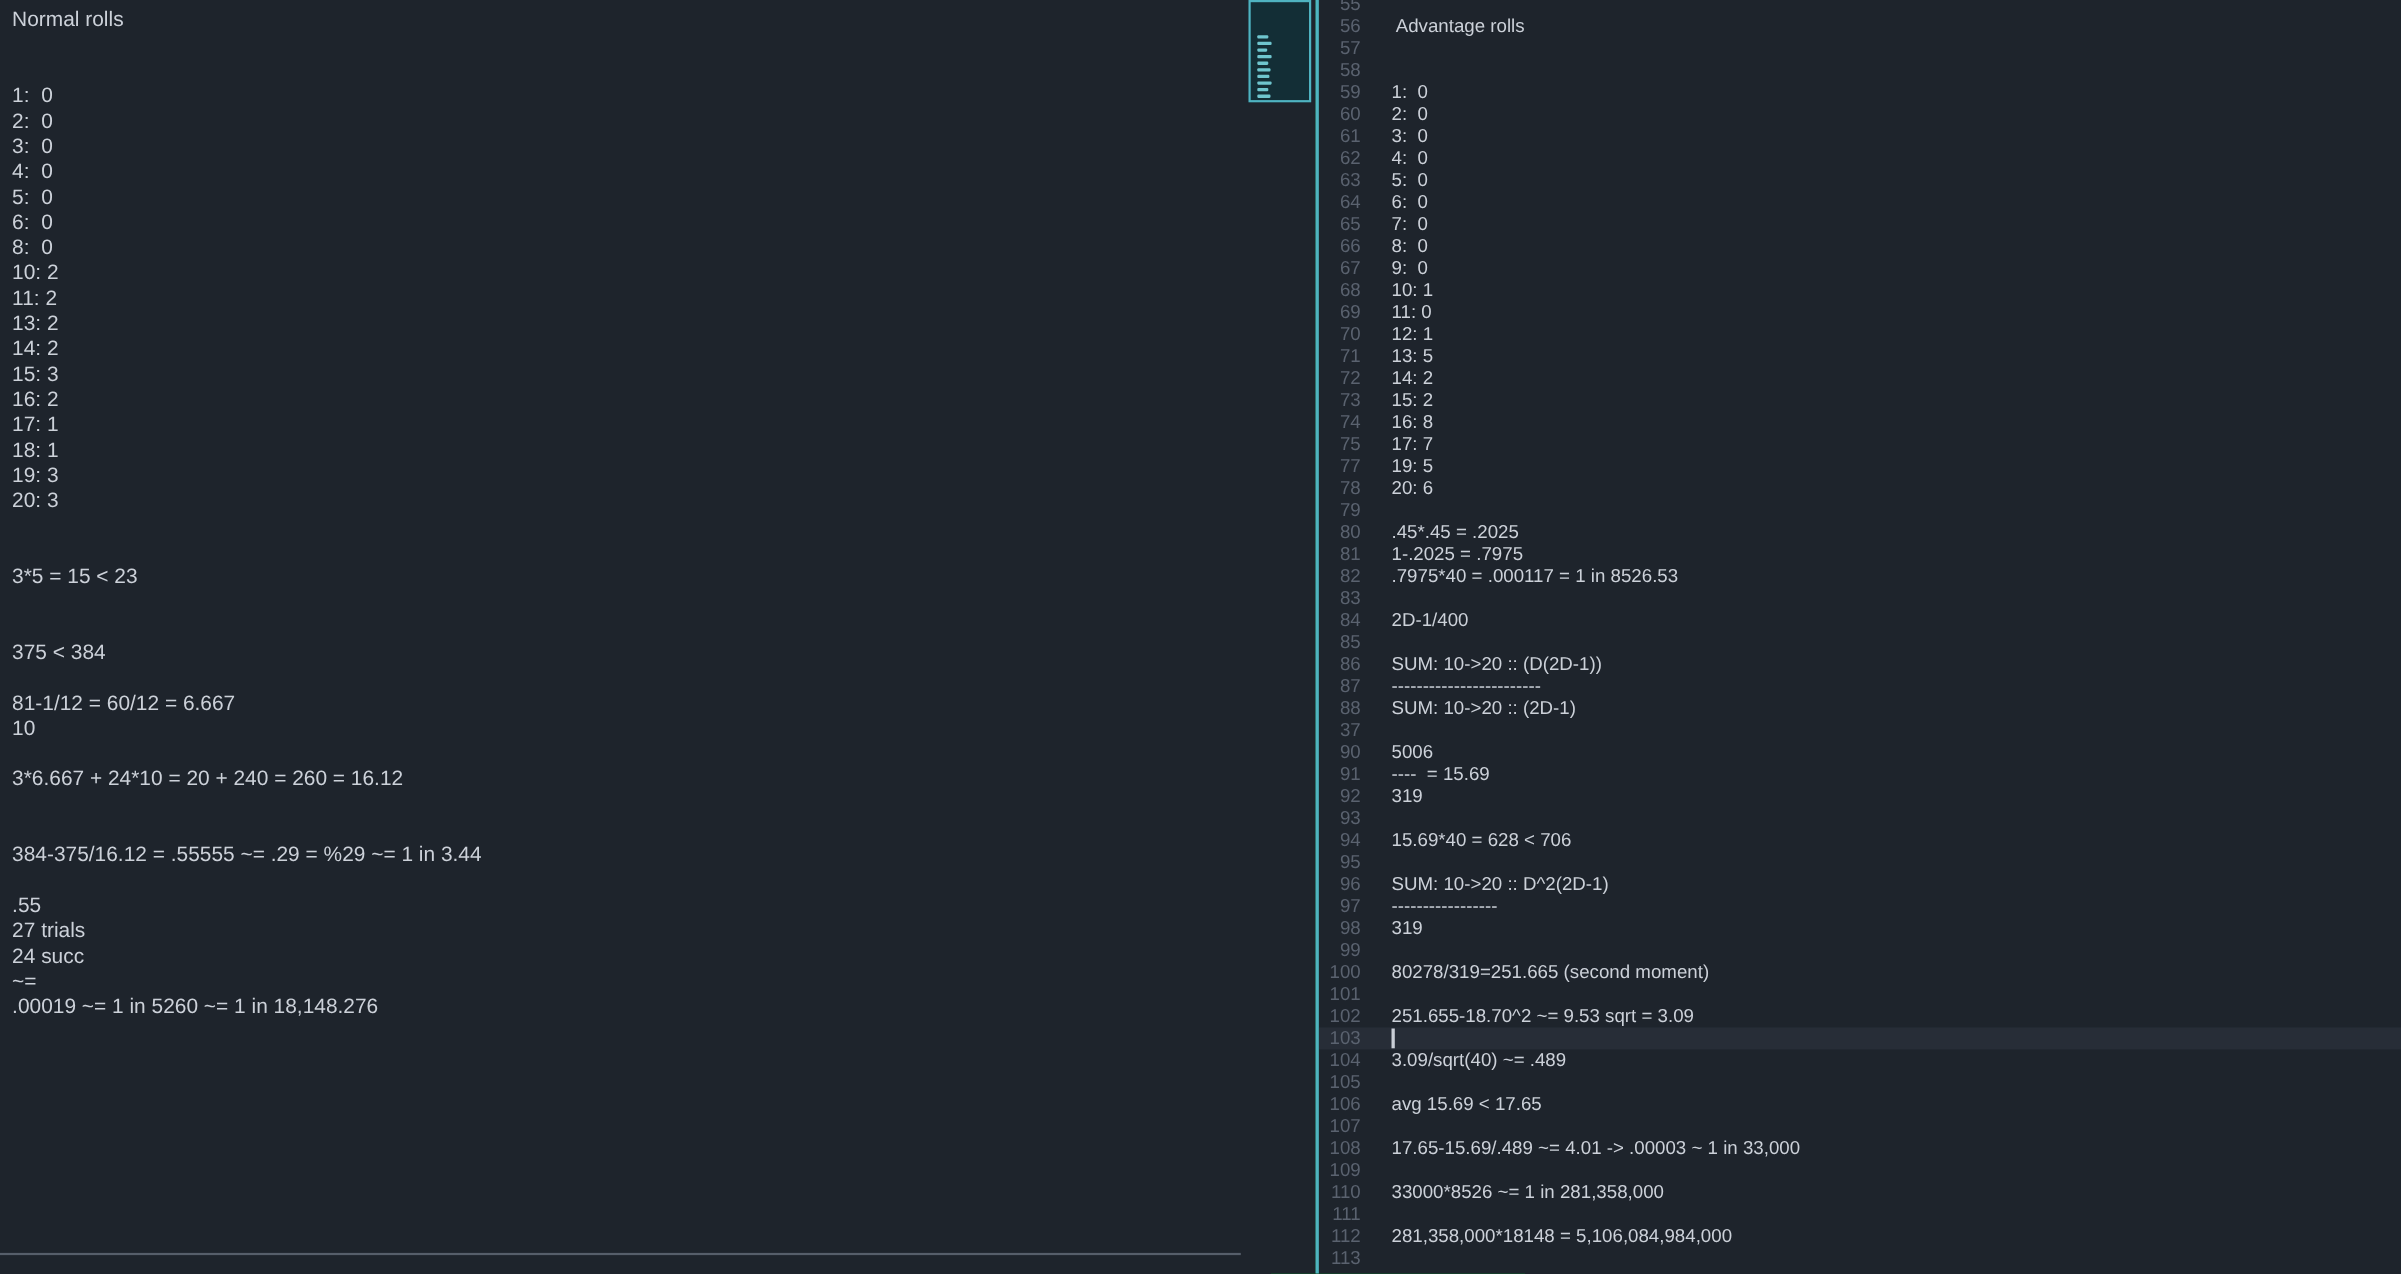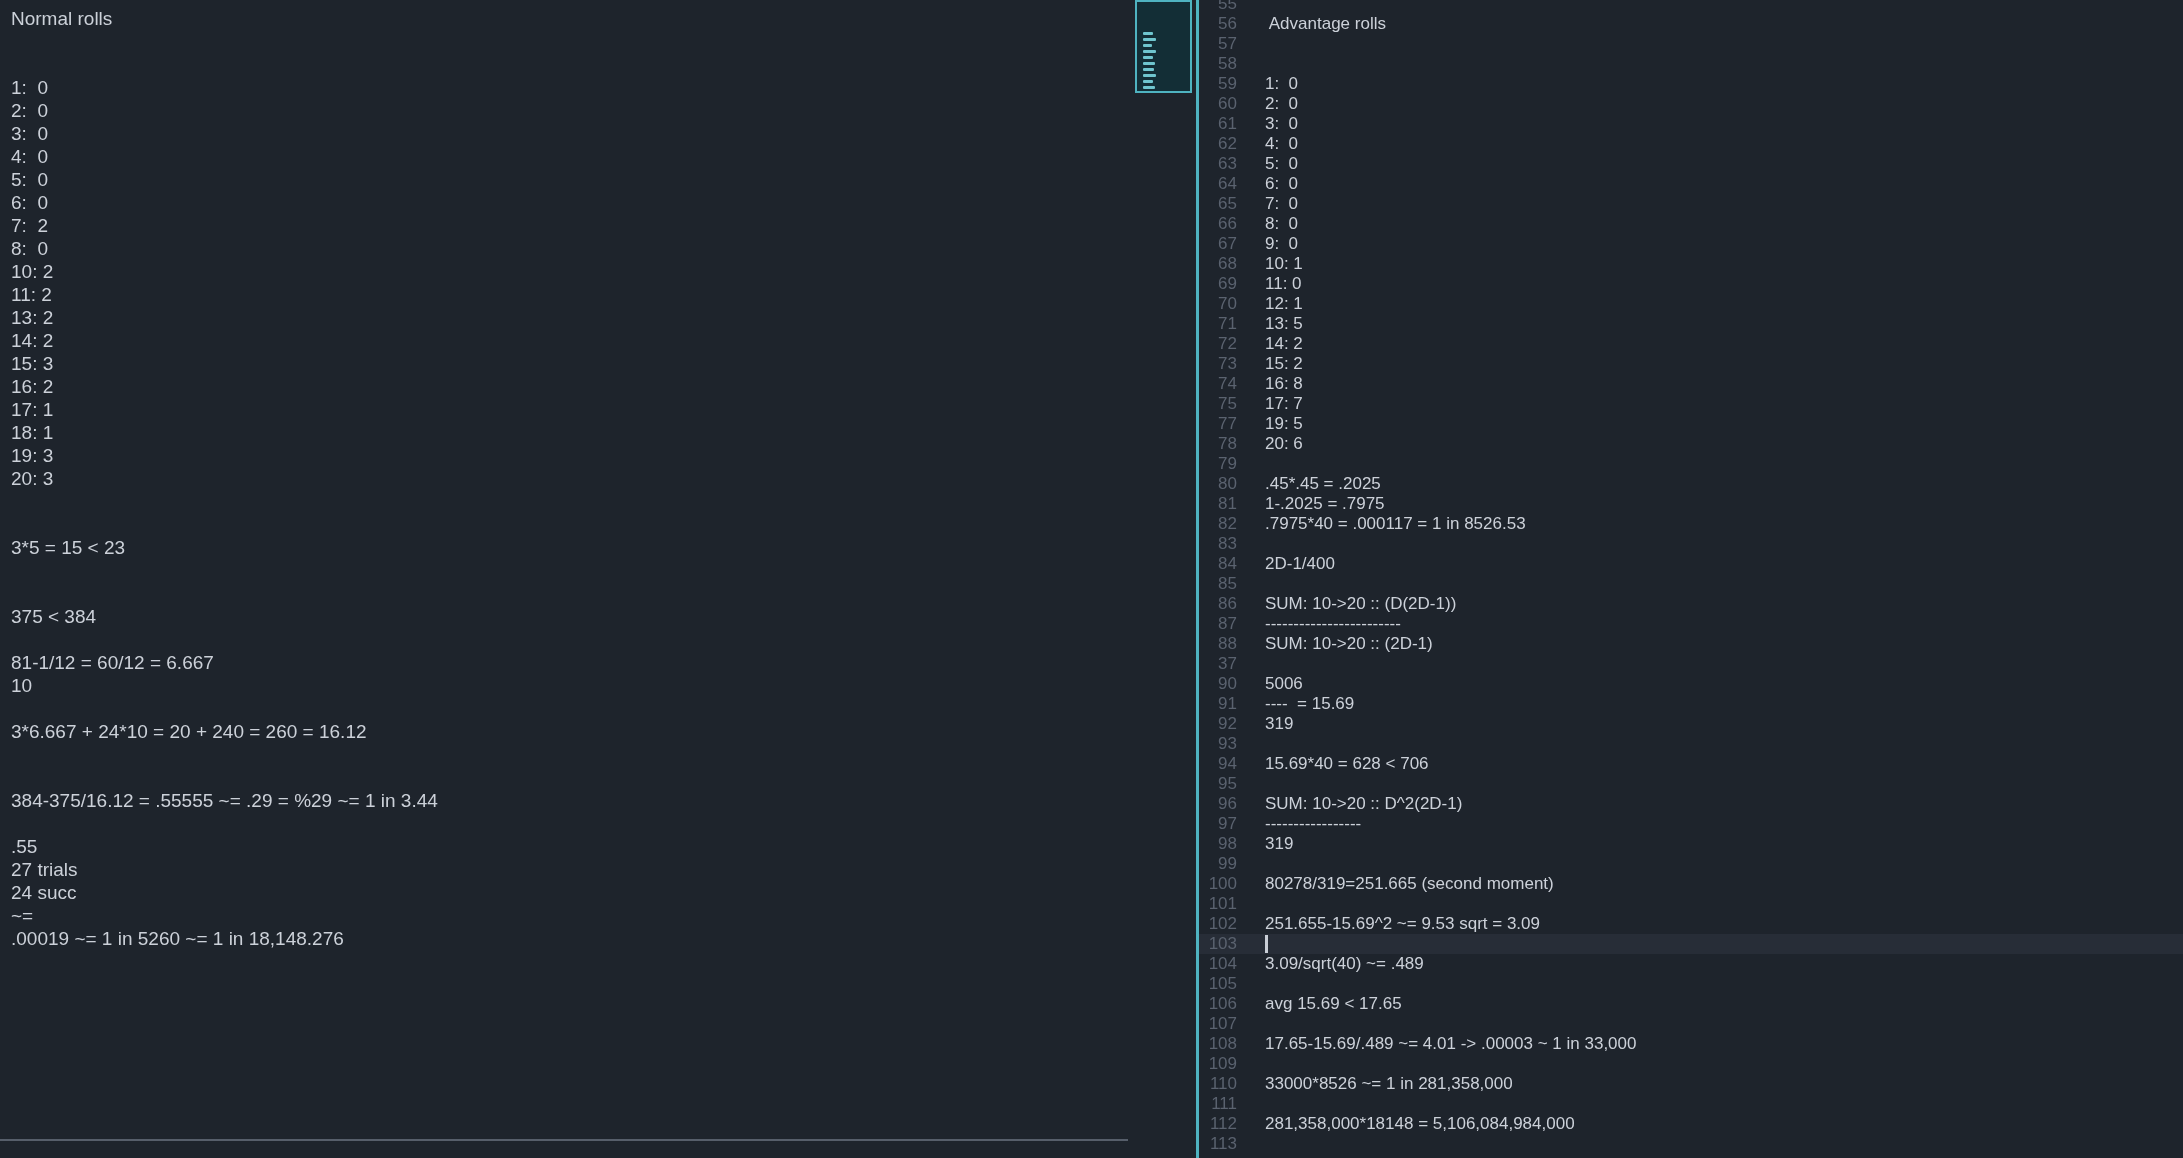--- a/index.html
+++ b/index.html
@@ -100,21 +100,20 @@
     <div class="left-lines">
         <div class="left-line">Normal rolls</div>
         <div class="left-line"></div>
         <div class="left-line"></div>
         <div class="left-line">1:  0</div>
         <div class="left-line">2:  0</div>
         <div class="left-line">3:  0</div>
         <div class="left-line">4:  0</div>
         <div class="left-line">5:  0</div>
         <div class="left-line">6:  0</div>
-        <div class="left-line">7:  2</div>
         <div class="left-line">8:  0</div>
         <div class="left-line">10: 2</div>
         <div class="left-line">11: 2</div>
         <div class="left-line">13: 2</div>
         <div class="left-line">14: 2</div>
         <div class="left-line">15: 3</div>
         <div class="left-line">16: 2</div>
         <div class="left-line">17: 1</div>
         <div class="left-line">18: 1</div>
         <div class="left-line">19: 3</div>
@@ -199,21 +198,21 @@
         <div class="right-line"><div class="gutter">92</div><div class="code">319</div></div>
         <div class="right-line"><div class="gutter">93</div><div class="code"></div></div>
         <div class="right-line"><div class="gutter">94</div><div class="code">15.69*40 = 628 &lt; 706</div></div>
         <div class="right-line"><div class="gutter">95</div><div class="code"></div></div>
         <div class="right-line"><div class="gutter">96</div><div class="code">SUM: 10-&gt;20 :: D^2(2D-1)</div></div>
         <div class="right-line"><div class="gutter">97</div><div class="code">-----------------</div></div>
         <div class="right-line"><div class="gutter">98</div><div class="code">319</div></div>
         <div class="right-line"><div class="gutter">99</div><div class="code"></div></div>
         <div class="right-line"><div class="gutter">100</div><div class="code">80278/319=251.665 (second moment)</div></div>
         <div class="right-line"><div class="gutter">101</div><div class="code"></div></div>
-        <div class="right-line"><div class="gutter">102</div><div class="code">251.655-15.69^2 ~= 9.53 sqrt = 3.09</div></div>
+        <div class="right-line"><div class="gutter">102</div><div class="code">251.655-18.70^2 ~= 9.53 sqrt = 3.09</div></div>
         <div class="right-line current"><div class="gutter">103</div><div class="code"></div><div class="text-cursor"></div></div>
         <div class="right-line"><div class="gutter">104</div><div class="code">3.09/sqrt(40) ~= .489</div></div>
         <div class="right-line"><div class="gutter">105</div><div class="code"></div></div>
         <div class="right-line"><div class="gutter">106</div><div class="code">avg 15.69 &lt; 17.65</div></div>
         <div class="right-line"><div class="gutter">107</div><div class="code"></div></div>
         <div class="right-line"><div class="gutter">108</div><div class="code">17.65-15.69/.489 ~= 4.01 -&gt; .00003 ~ 1 in 33,000</div></div>
         <div class="right-line"><div class="gutter">109</div><div class="code"></div></div>
         <div class="right-line"><div class="gutter">110</div><div class="code">33000*8526 ~= 1 in 281,358,000</div></div>
         <div class="right-line"><div class="gutter">111</div><div class="code"></div></div>
         <div class="right-line"><div class="gutter">112</div><div class="code">281,358,000*18148 = 5,106,084,984,000</div></div>

